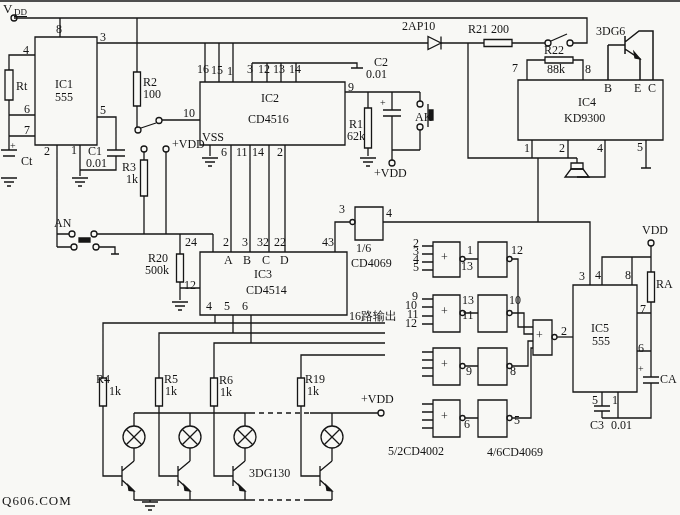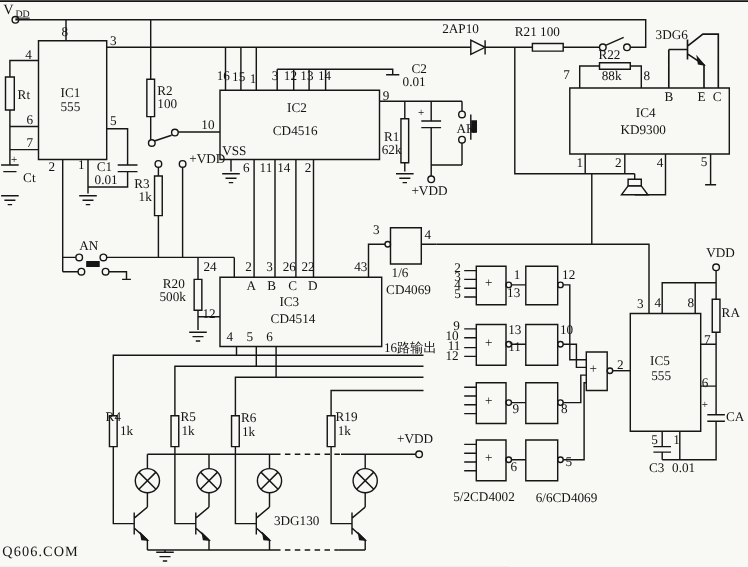--- a/index.html
+++ b/index.html
@@ -247,21 +247,21 @@
 <span class="lbl" style="left:71px;top:144px">1</span>
 <span class="lbl" style="left:16px;top:80px">Rt</span>
 <span class="lbl" style="left:21px;top:155px">Ct</span>
 <span class="lbl xs" style="left:10px;top:141px">+</span>
 <span class="lbl" style="left:88px;top:145px">C1</span>
 <span class="lbl" style="left:86px;top:157px">0.01</span>
 <span class="lbl" style="left:143px;top:76px">R2</span>
 <span class="lbl" style="left:143px;top:88px">100</span>
 <span class="lbl" style="left:122px;top:161px">R3</span>
 <span class="lbl" style="left:126px;top:173px">1k</span>
-<span class="lbl" style="left:72px;top:217px">AN</span>
+<span class="lbl" style="left:54px;top:217px">AN</span>
 <span class="lbl" style="left:172px;top:138px">+VDD</span>
 
 <span class="lbl" style="left:261px;top:92px">IC2</span>
 <span class="lbl" style="left:248px;top:113px">CD4516</span>
 <span class="lbl" style="left:202px;top:131px">VSS</span>
 <span class="lbl" style="left:197px;top:63px">16</span>
 <span class="lbl" style="left:211px;top:64px">15</span>
 <span class="lbl" style="left:227px;top:65px">1</span>
 <span class="lbl" style="left:247px;top:63px">3</span>
 <span class="lbl" style="left:258px;top:63px">12</span>
@@ -276,21 +276,21 @@
 
 <span class="lbl" style="left:349px;top:118px">R1</span>
 <span class="lbl" style="left:347px;top:130px">62k</span>
 <span class="lbl" style="left:374px;top:56px">C2</span>
 <span class="lbl" style="left:366px;top:68px">0.01</span>
 <span class="lbl xs" style="left:380px;top:98px">+</span>
 <span class="lbl" style="left:415px;top:111px">AK</span>
 <span class="lbl" style="left:374px;top:167px">+VDD</span>
 
 <span class="lbl" style="left:402px;top:20px">2AP10</span>
-<span class="lbl" style="left:468px;top:23px">R21 100</span>
+<span class="lbl" style="left:468px;top:23px">R21 200</span>
 <span class="lbl" style="left:544px;top:44px">R22</span>
 <span class="lbl" style="left:547px;top:63px">88k</span>
 <span class="lbl" style="left:596px;top:25px">3DG6</span>
 
 <span class="lbl" style="left:578px;top:96px">IC4</span>
 <span class="lbl" style="left:564px;top:112px">KD9300</span>
 <span class="lbl" style="left:512px;top:62px">7</span>
 <span class="lbl" style="left:585px;top:63px">8</span>
 <span class="lbl" style="left:604px;top:82px">B</span>
 <span class="lbl" style="left:634px;top:82px">E</span>
@@ -298,21 +298,21 @@
 <span class="lbl" style="left:524px;top:142px">1</span>
 <span class="lbl" style="left:559px;top:142px">2</span>
 <span class="lbl" style="left:597px;top:142px">4</span>
 <span class="lbl" style="left:637px;top:141px">5</span>
 
 <span class="lbl" style="left:254px;top:268px">IC3</span>
 <span class="lbl" style="left:246px;top:284px">CD4514</span>
 <span class="lbl" style="left:185px;top:236px">24</span>
 <span class="lbl" style="left:223px;top:236px">2</span>
 <span class="lbl" style="left:242px;top:236px">3</span>
-<span class="lbl" style="left:257px;top:236px">26</span>
+<span class="lbl" style="left:257px;top:236px">32</span>
 <span class="lbl" style="left:274px;top:236px">22</span>
 <span class="lbl" style="left:322px;top:236px">43</span>
 <span class="lbl" style="left:224px;top:254px">A</span>
 <span class="lbl" style="left:243px;top:254px">B</span>
 <span class="lbl" style="left:262px;top:254px">C</span>
 <span class="lbl" style="left:280px;top:254px">D</span>
 <span class="lbl" style="left:184px;top:279px">12</span>
 <span class="lbl" style="left:206px;top:300px">4</span>
 <span class="lbl" style="left:224px;top:300px">5</span>
 <span class="lbl" style="left:242px;top:300px">6</span>
@@ -341,22 +341,22 @@
 <span class="lbl" style="left:509px;top:294px">10</span>
 <span class="lbl" style="left:466px;top:365px">9</span>
 <span class="lbl" style="left:510px;top:365px">8</span>
 <span class="lbl" style="left:464px;top:418px">6</span>
 <span class="lbl" style="left:514px;top:414px">5</span>
 <span class="lbl" style="left:441px;top:251px">+</span>
 <span class="lbl" style="left:441px;top:305px">+</span>
 <span class="lbl" style="left:441px;top:358px">+</span>
 <span class="lbl" style="left:441px;top:410px">+</span>
 <span class="lbl" style="left:536px;top:329px">+</span>
-<span class="lbl" style="left:412px;top:445px">5/2CD4002</span>
-<span class="lbl" style="left:487px;top:446px">6/6CD4069</span>
+<span class="lbl" style="left:388px;top:445px">5/2CD4002</span>
+<span class="lbl" style="left:487px;top:446px">4/6CD4069</span>
 
 <span class="lbl" style="left:591px;top:322px">IC5</span>
 <span class="lbl" style="left:592px;top:335px">555</span>
 <span class="lbl" style="left:579px;top:270px">3</span>
 <span class="lbl" style="left:595px;top:269px">4</span>
 <span class="lbl" style="left:625px;top:269px">8</span>
 <span class="lbl" style="left:640px;top:303px">7</span>
 <span class="lbl" style="left:638px;top:342px">6</span>
 <span class="lbl" style="left:592px;top:394px">5</span>
 <span class="lbl" style="left:612px;top:394px">1</span>

